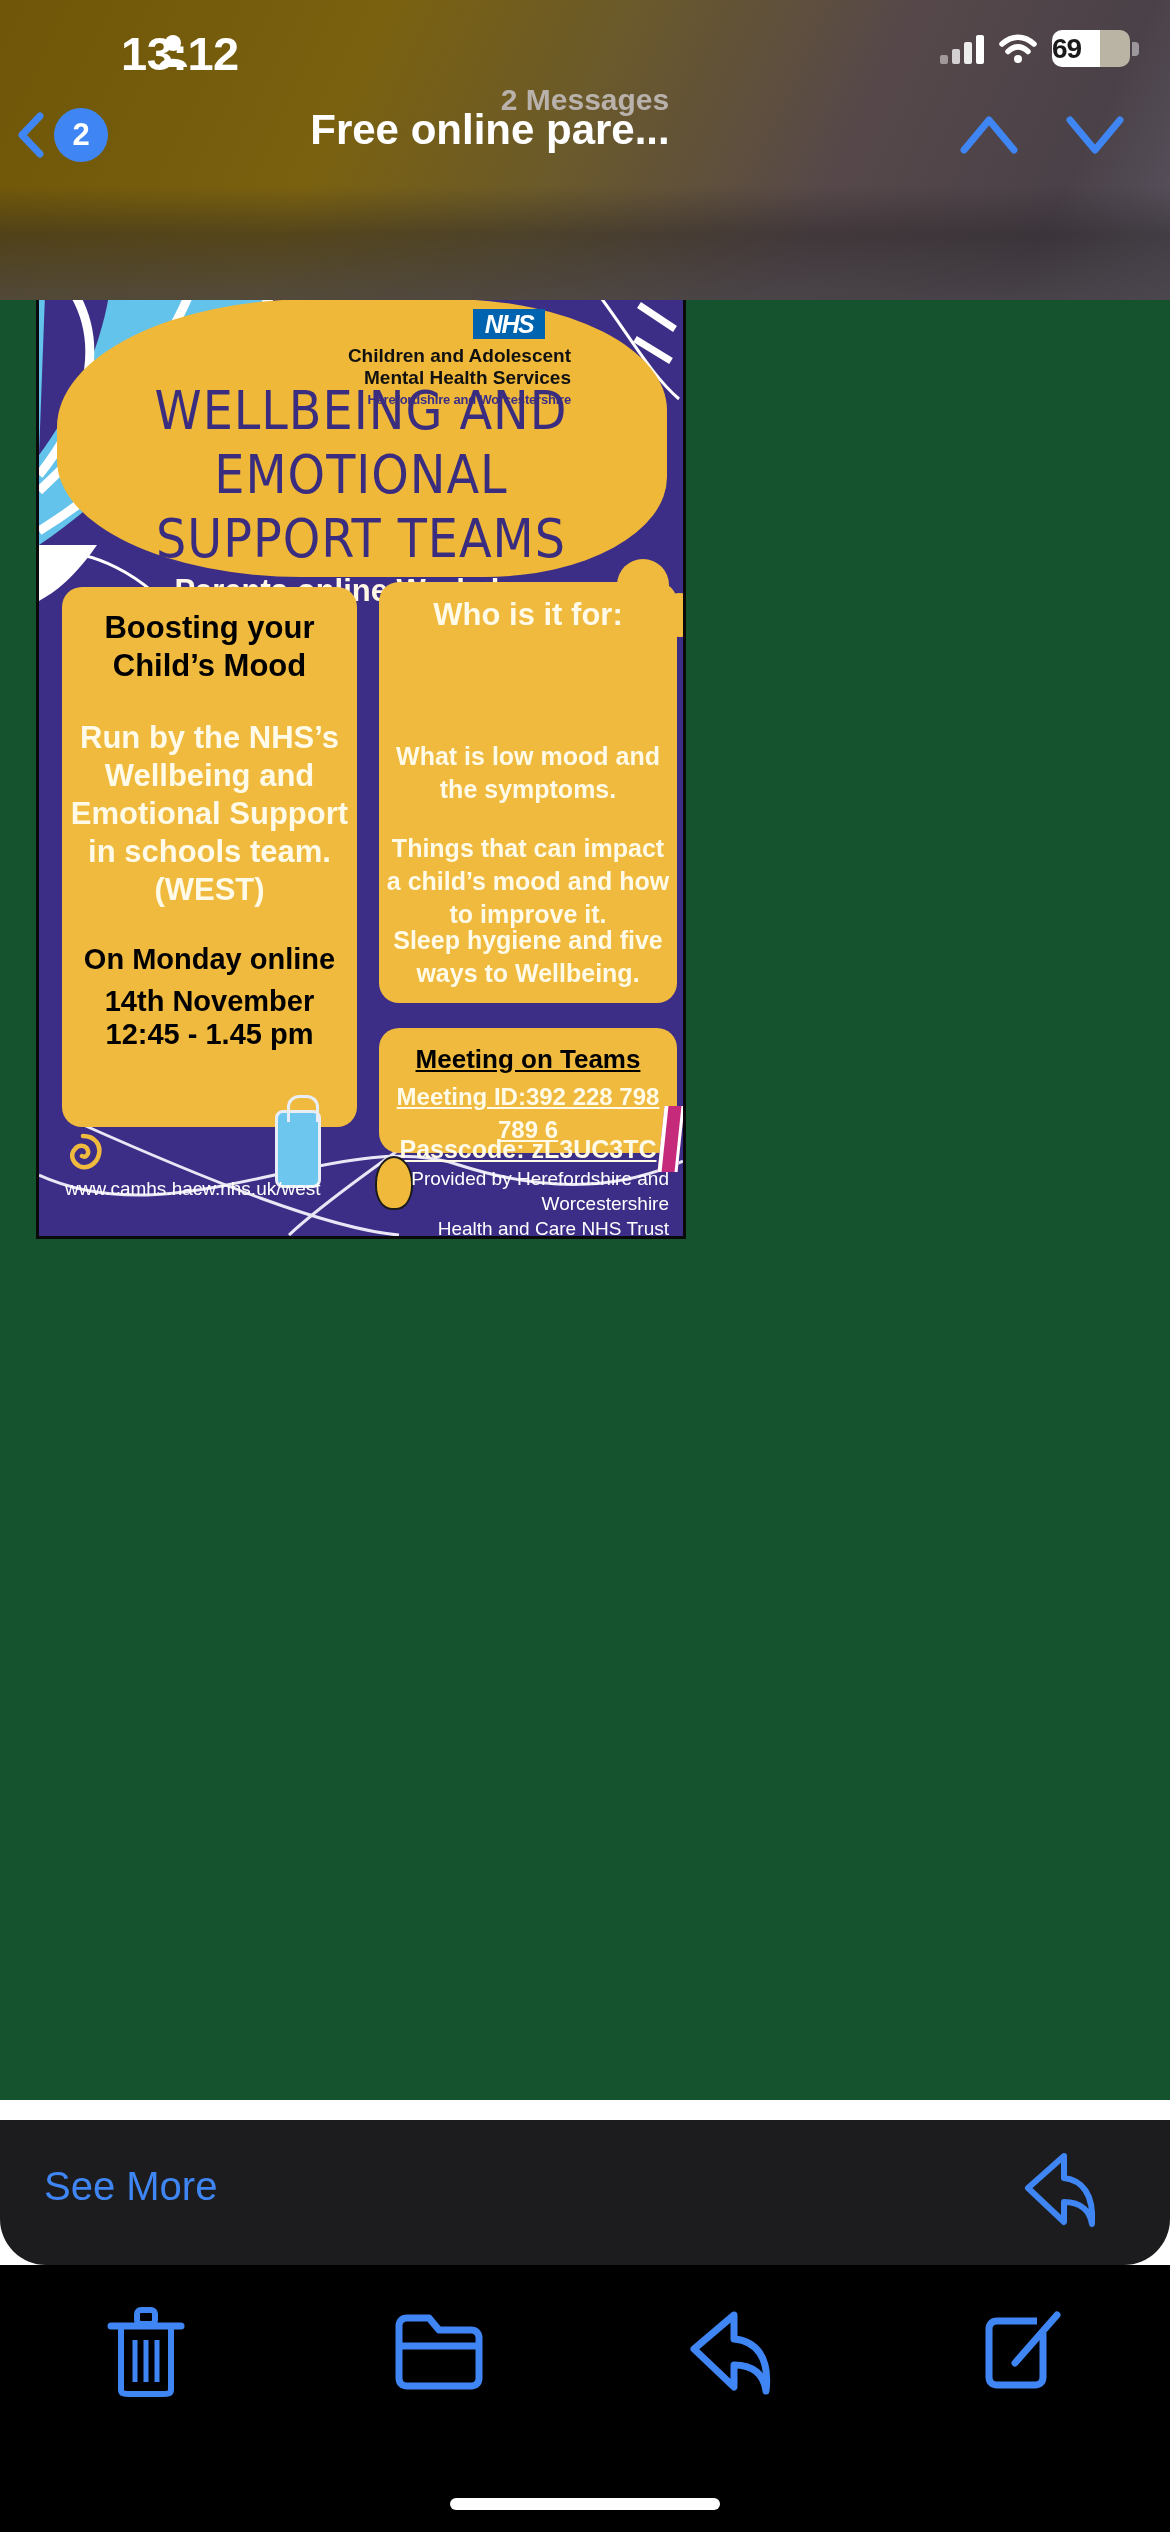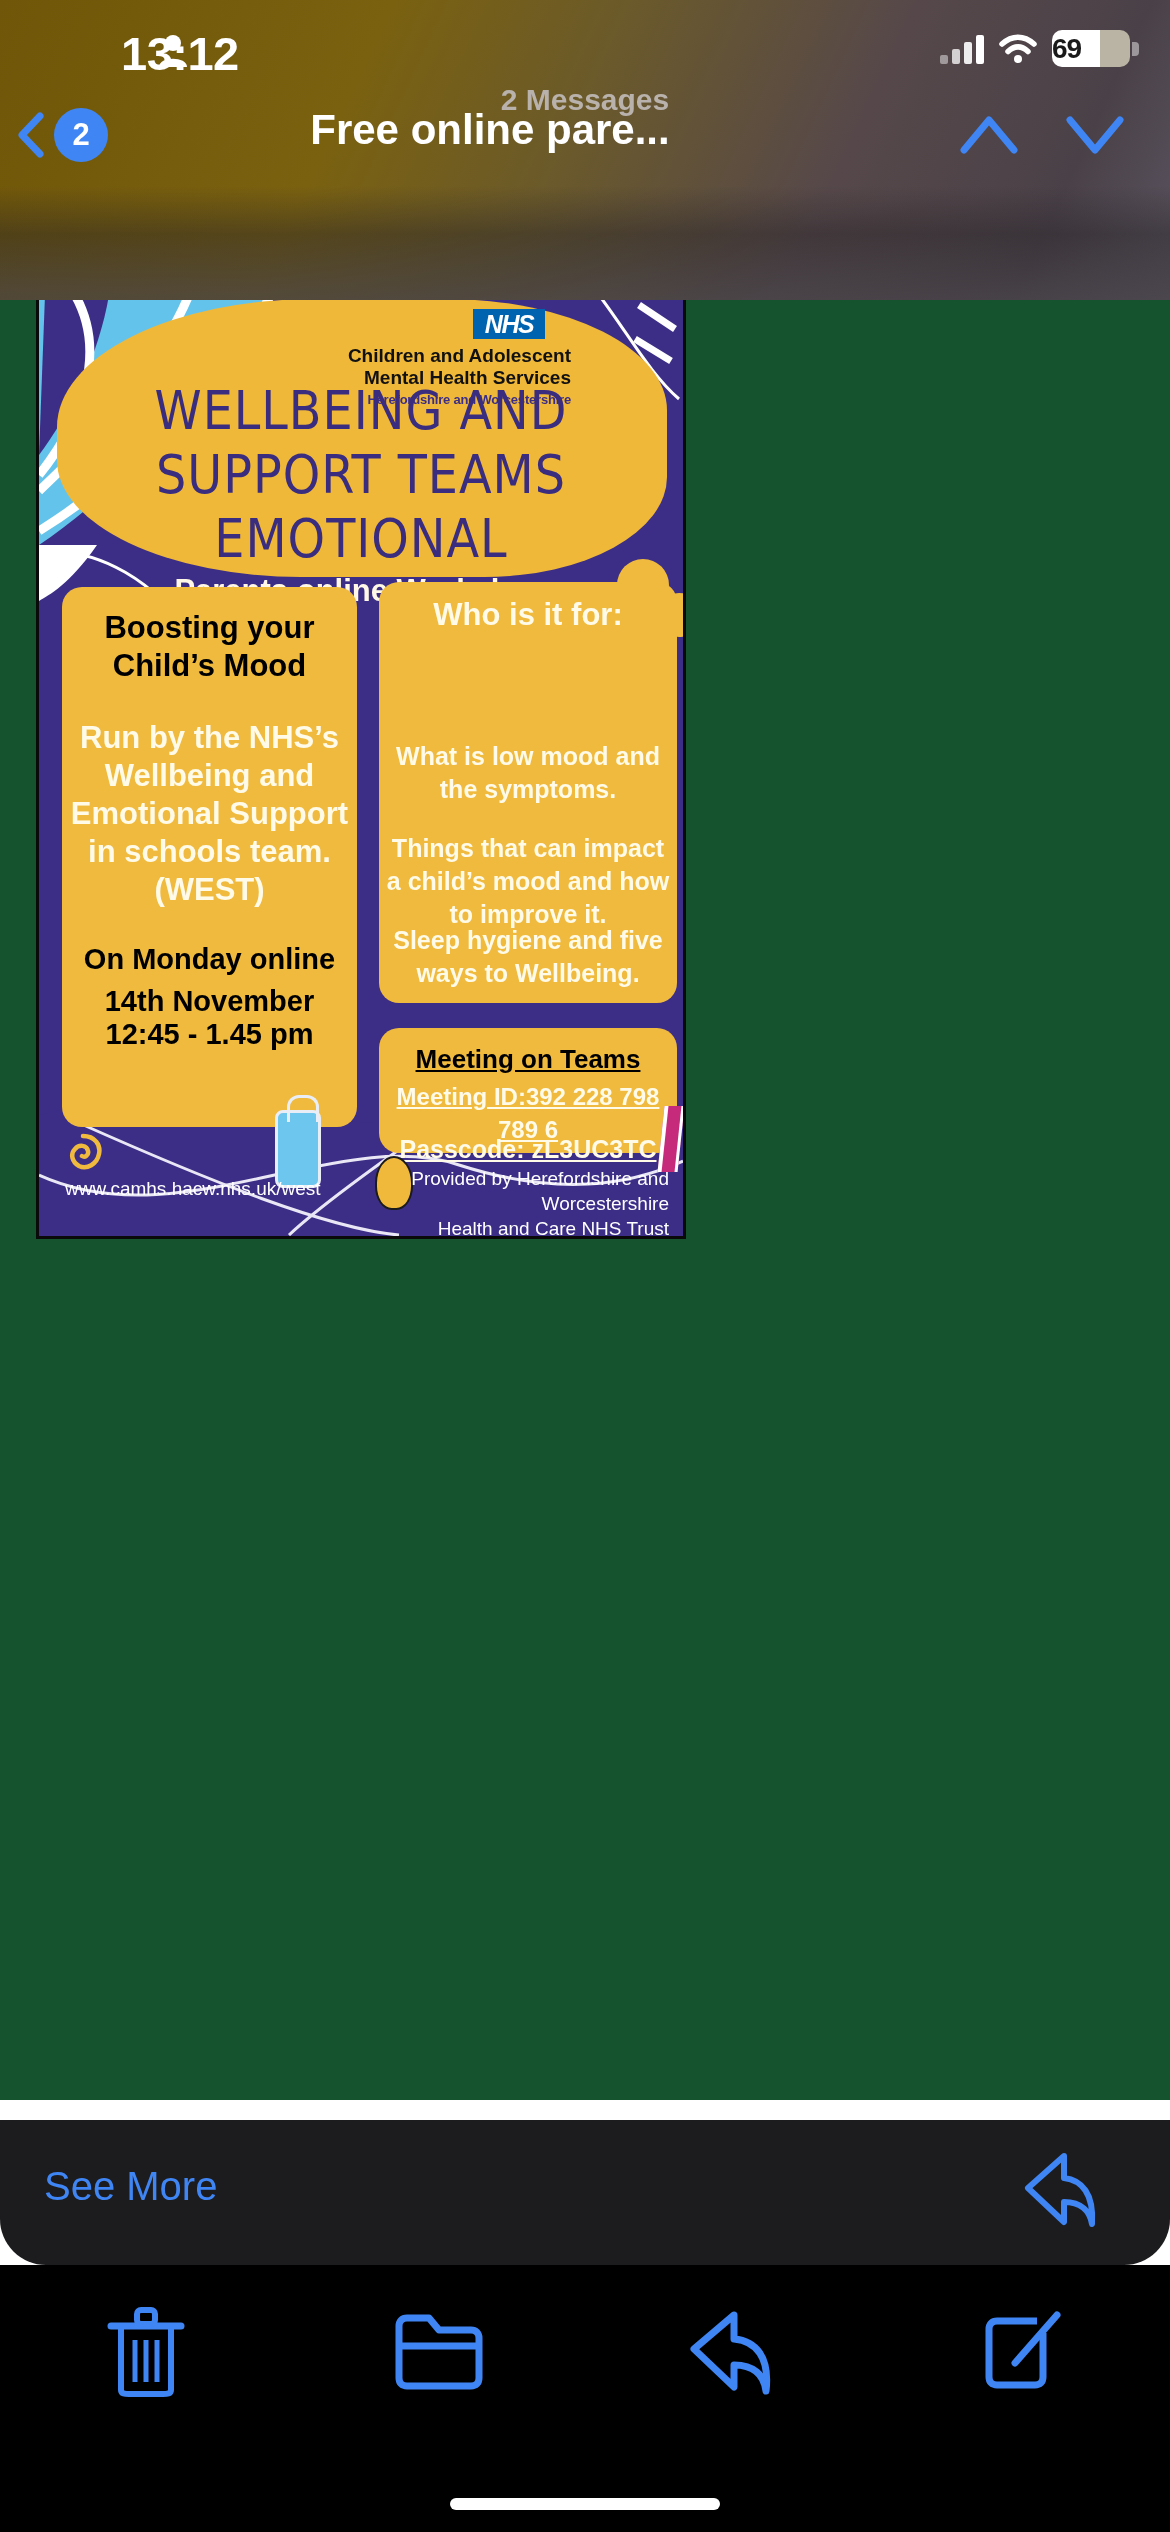--- a/index.html
+++ b/index.html
@@ -264,22 +264,22 @@
       <div class="poster-head">
         <div class="blob"></div>
         <div class="nhs-logo">NHS</div>
         <div class="nhs-sub">
           <div>Children and Adolescent</div>
           <div>Mental Health Services</div>
           <div class="loc">Herefordshire and Worcestershire</div>
         </div>
         <div class="poster-title">
           <div>WELLBEING AND</div>
+          <div>EMOTIONAL</div>
           <div>SUPPORT TEAMS</div>
-          <div>EMOTIONAL</div>
         </div>
         <div class="poster-subtitle">Parents online Workshop</div>
       </div>
 
       <div class="card card-left">
         <div class="cl-title c-h-black">
           <div>Boosting your</div>
           <div>Child’s Mood</div>
         </div>
         <div class="cl-run c-h-white">Run by the NHS’s Wellbeing and Emotional Support in schools team. (WEST)</div>

